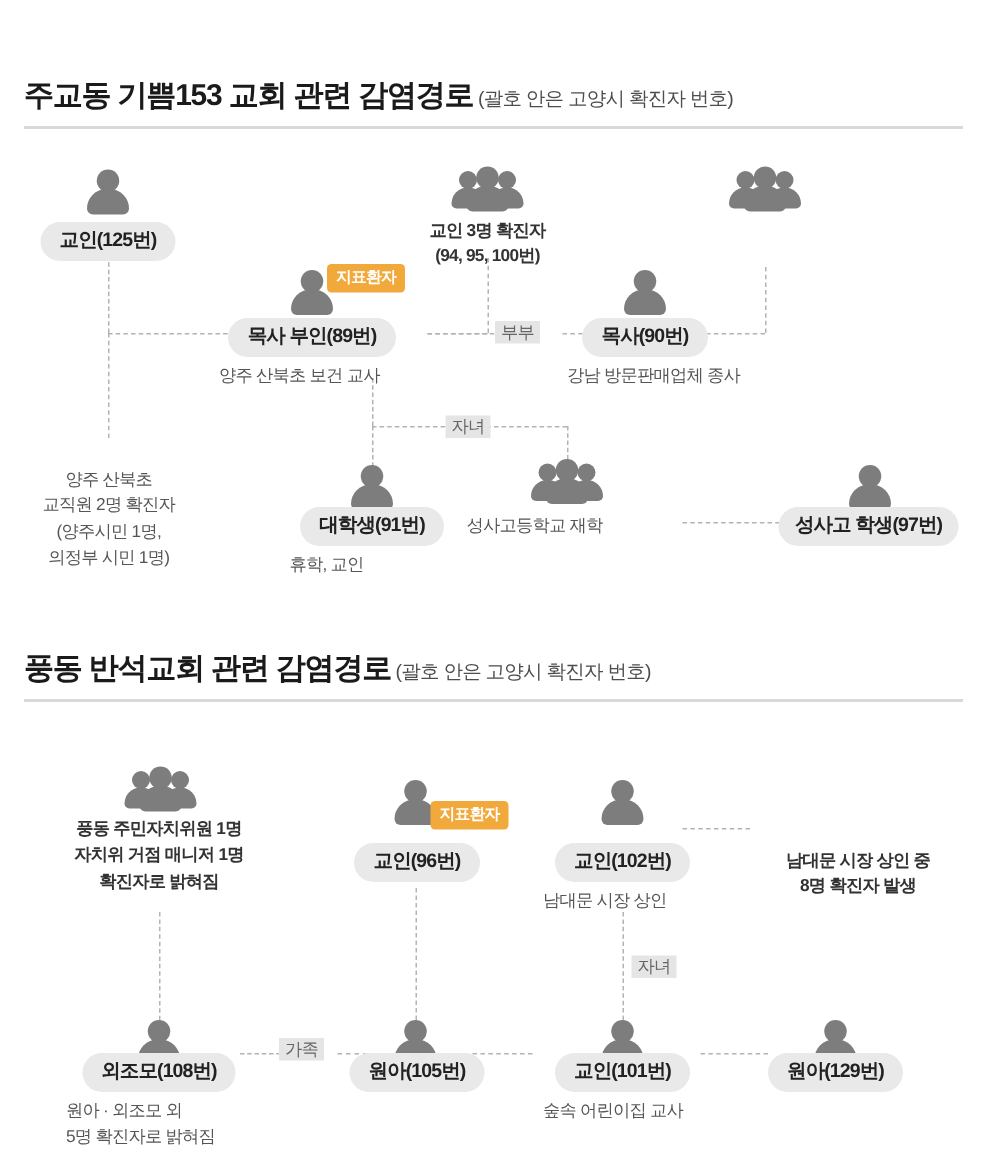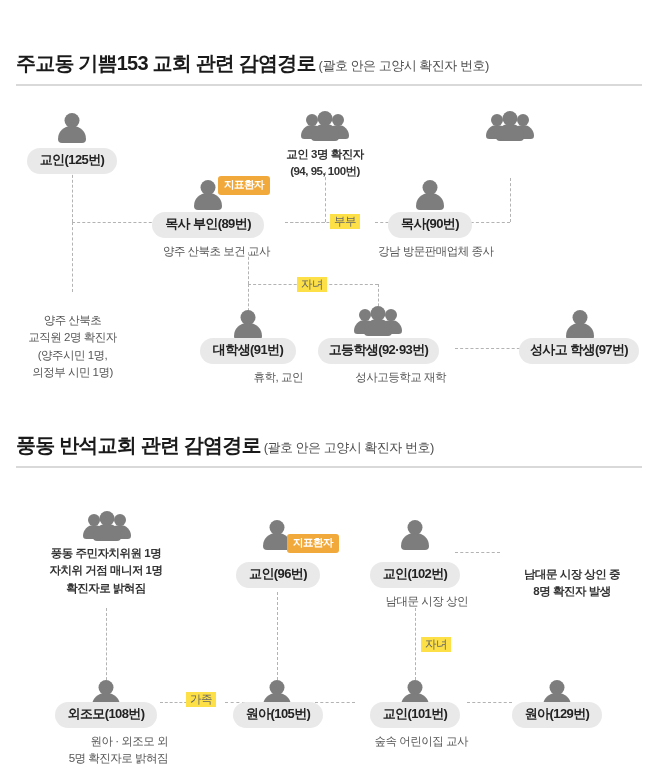--- a/index.html
+++ b/index.html
@@ -80,38 +80,38 @@
   .pill.wide {
     padding-left: 11px;
     padding-right: 11px;
   }
   .caption {
     font-size: 11.5px;
     color: #555555;
     letter-spacing: -0.5px;
     line-height: 1.45;
     margin-top: 5px;
-    text-align: right;
+    text-align: left;
     white-space: nowrap;
   }
   .plaintext {
     position: absolute;
     font-size: 11.5px;
     color: #555555;
     letter-spacing: -0.5px;
     line-height: 1.5;
     text-align: center;
     white-space: nowrap;
   }
   .edge-label {
     position: absolute;
     font-size: 11.5px;
     color: #666666;
     letter-spacing: -0.5px;
-    background: #fde047;
+    background: #e5e5e5;
     padding: 0 4px;
     white-space: nowrap;
   }
 
   
   .person {
     position: absolute;
     width: 46px;
     height: 34px;
   }
@@ -274,21 +274,20 @@
 
   <div class="person group" style="left:347px; top:306px;">
     <div class="head l"></div>
     <div class="body l"></div>
     <div class="head r"></div>
     <div class="body r"></div>
     <div class="head c"></div>
     <div class="body c"></div>
   </div>
   <div class="node" style="left:311px; top:338px; width:135px;">
-    <span class="pill wide">고등학생(92·93번)</span>
     <div class="caption">성사고등학교 재학</div>
   </div>
 
   <div class="person" style="left:557px; top:310px;">
     <div class="head"></div>
     <div class="body"></div>
   </div>
   <div class="node" style="left:512px; top:338px; width:134px;">
     <span class="pill wide">성사고 학생(97번)</span>
   </div>

